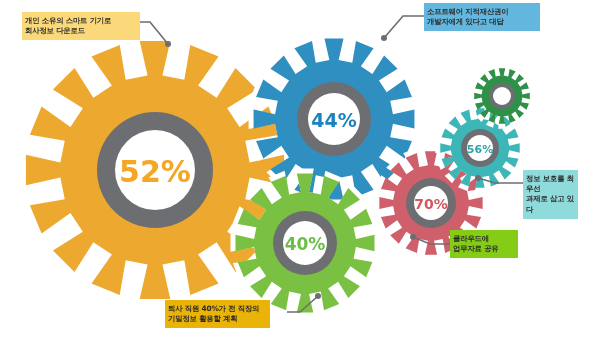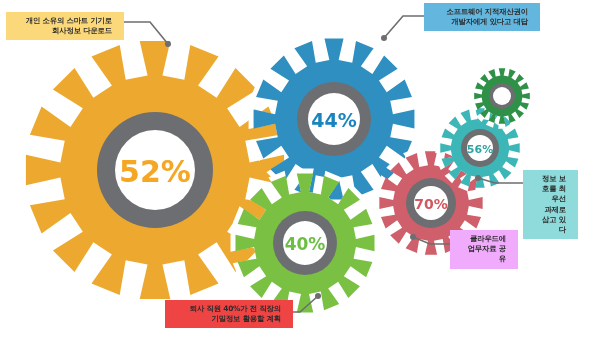--- a/index.html
+++ b/index.html
@@ -8,26 +8,26 @@
     background:#ffffff;
     font-family:"DejaVu Sans","Liberation Sans",sans-serif;
     overflow:hidden;
     position:relative;
   }
   #stage{position:relative;width:600px;height:339px;}
   #gears{position:absolute;left:0;top:0;width:600px;height:339px;}
   .callout{
     position:absolute;
     box-sizing:border-box;
-    text-align:right;
+    text-align:left;
     font-size:7.4px;
     line-height:1.38;
     font-weight:700;
     color:#2b2b2b;
-    padding:4px 12px;
+    padding:4px 3px;
     letter-spacing:-0.2px;
     white-space:pre-line;
   }
   .pct{
     font-weight:700;
     text-anchor:middle;
     dominant-baseline:central;
   }
 </style>
 </head>
@@ -81,24 +81,24 @@
       <polyline points="424,16 403,16 384,38" fill="none" stroke="#6d6e71" stroke-width="1.6"></polyline>
       <circle cx="384" cy="38" r="3" fill="#6d6e71"></circle>
       <polyline points="287,312 300,312 318,296" fill="none" stroke="#6d6e71" stroke-width="1.6"></polyline>
       <circle cx="318" cy="296" r="3" fill="#6d6e71"></circle>
       <polyline points="450,244 430,244 413,237" fill="none" stroke="#6d6e71" stroke-width="1.6"></polyline>
       <circle cx="413" cy="237" r="3" fill="#6d6e71"></circle>
       <polyline points="523,183 495,183 478,178" fill="none" stroke="#6d6e71" stroke-width="1.6"></polyline>
       <circle cx="478" cy="178" r="3" fill="#6d6e71"></circle>
     </svg>
   <div id="callout-layer">
-      <div class="callout" style="left: 6px; top: 12px; width: 118px; background: rgb(251, 217, 122);">개인 소유의 스마트 기기로
+      <div class="callout" style="left: 22px; top: 12px; width: 118px; background: rgb(251, 217, 122);">개인 소유의 스마트 기기로
 회사정보 다운로드</div>
       <div class="callout" style="left: 424px; top: 3px; width: 116px; background: rgb(99, 182, 221);">소프트웨어 지적재산권이
 개발자에게 있다고 대답</div>
-      <div class="callout" style="left: 165px; top: 300px; width: 128px; background: #ef4444;">퇴사 직원 40%가 전 직장의
+      <div class="callout" style="left: 165px; top: 300px; width: 105px; background: #eab308;">퇴사 직원 40%가 전 직장의
 기밀정보 활용할 계획</div>
-      <div class="callout" style="left: 450px; top: 230px; width: 68px; background: #f0abfc;">클라우드에
+      <div class="callout" style="left: 450px; top: 230px; width: 68px; background: #84cc16;">클라우드에
 업무자료 공유</div>
       <div class="callout" style="left: 523px; top: 170px; width: 55px; background: rgb(143, 218, 218);">정보 보호를 최우선
 과제로 삼고 있다</div>
     </div>
 </div>
 
 </body></html>

